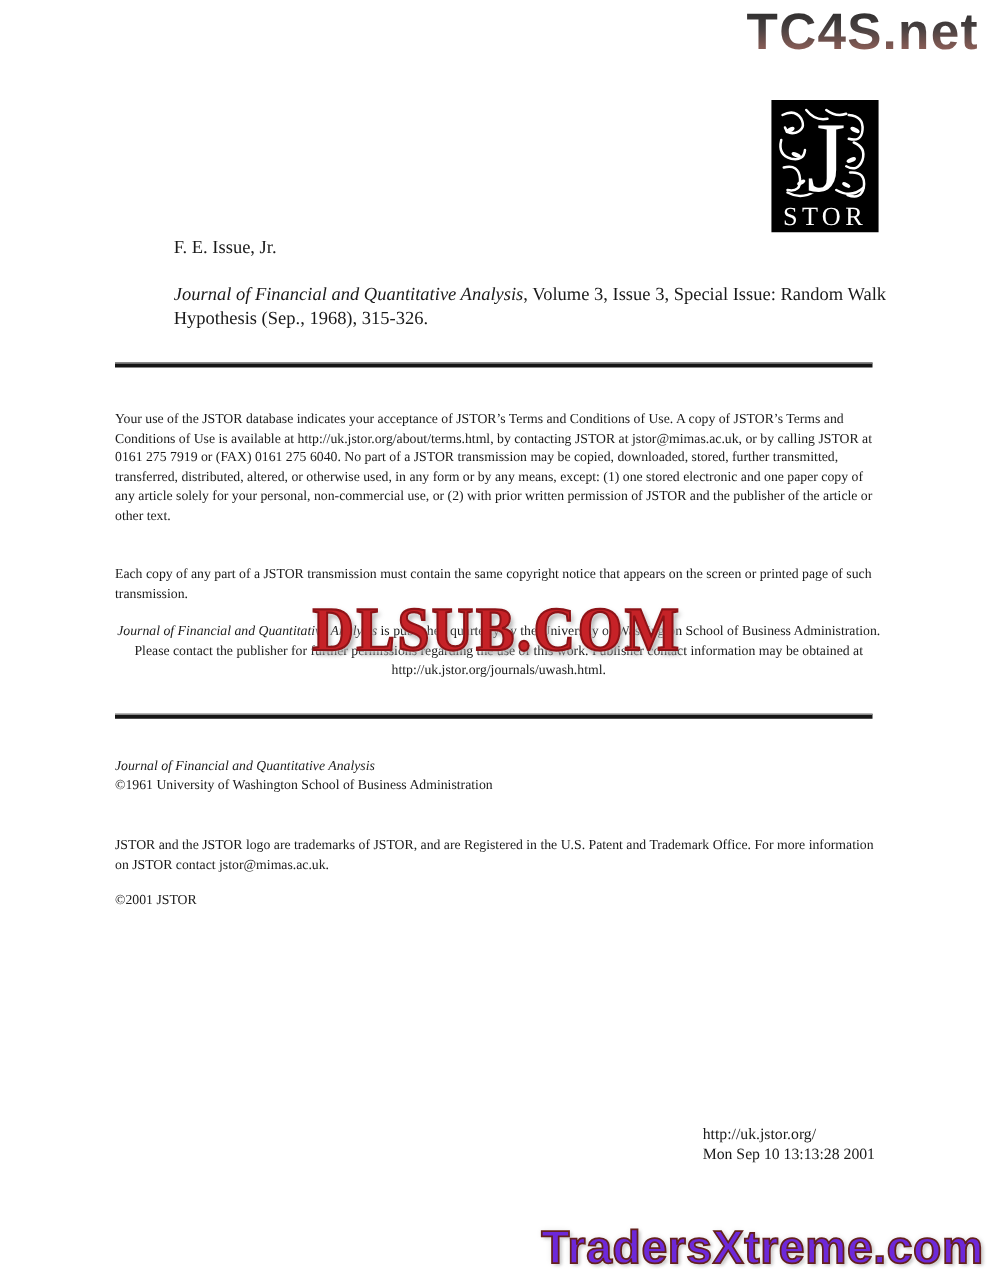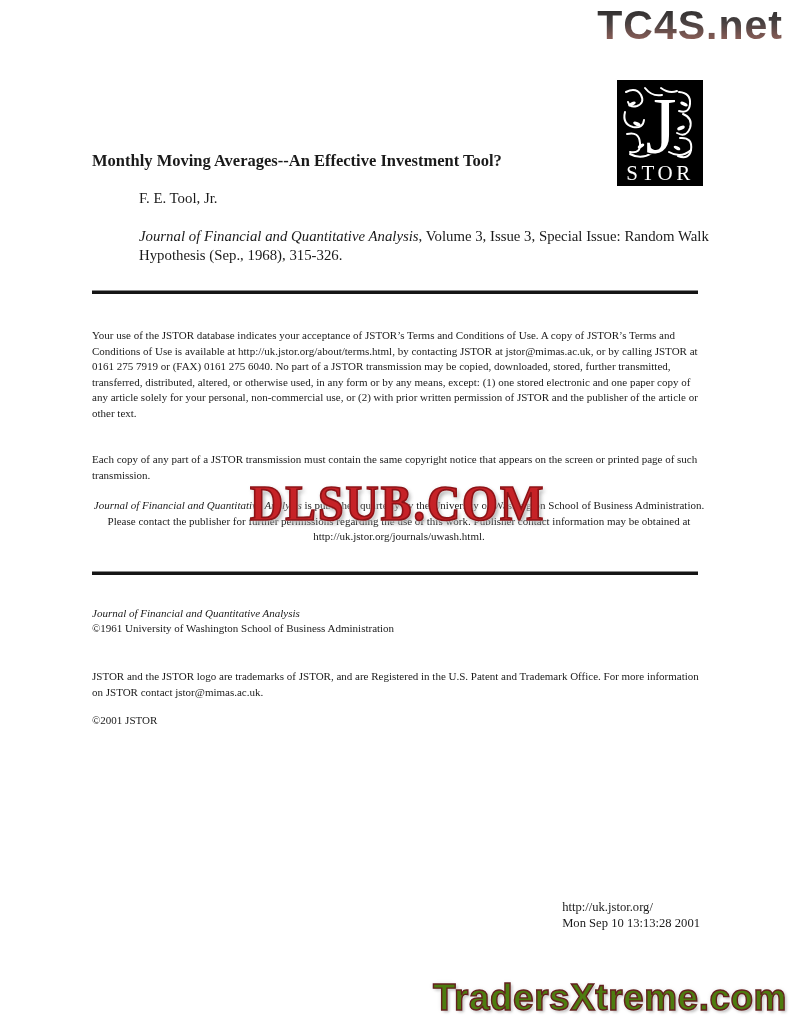--- a/index.html
+++ b/index.html
@@ -34,21 +34,21 @@
       0 0 4px #e8e8e8,
       2px 3px 4px #9a9a9a;
     transform:scaleY(1.08);
     white-space:nowrap;
   }
   .wm-traders{
     position:absolute;right:4px;top:979px;
     font-family:"Liberation Sans", sans-serif;
     font-weight:bold;font-size:37px;line-height:1;
     letter-spacing:0.5px;
-    color:#4d7c0f;
+    color:#6d28d9;
     -webkit-text-stroke:1.4px #64201e;
     text-shadow:
       0 0 2px #ffffff,
       0 0 5px #e0e0e0,
       2px 2px 3px #b5b5b5;
     white-space:nowrap;
   }
   
   .jstor-logo{position:absolute;left:617px;top:80px;width:86px;height:106px;}
   
@@ -115,23 +115,22 @@
       <ellipse cx="20" cy="44" rx="4" ry="1.8" transform="rotate(24 20 44)"></ellipse>
       <ellipse cx="67" cy="24" rx="4" ry="1.8" transform="rotate(26 67 24)"></ellipse>
       <ellipse cx="64" cy="48" rx="4" ry="1.8" transform="rotate(-22 64 48)"></ellipse>
       <ellipse cx="24" cy="66" rx="3.6" ry="1.6" transform="rotate(-30 24 66)"></ellipse>
       <ellipse cx="60" cy="68" rx="3.6" ry="1.6" transform="rotate(28 60 68)"></ellipse>
     </g>
     <text x="44" y="73" text-anchor="middle" font-family="'Liberation Serif',serif" font-size="80" fill="#ffffff" stroke="#000000" stroke-width="3" paint-order="stroke">J</text>
     <text x="43" y="100" text-anchor="middle" font-family="'Liberation Serif',serif" font-size="21" letter-spacing="3.5" fill="#ffffff">STOR</text>
   </svg>
 
-  <div class="title">Monthly Moving Averages--An Effective Investment Tool?</div>
 
-  <div class="author">F. E. Tool, Jr.</div>
+  <div class="author">F. E. Issue, Jr.</div>
 
   <div class="citation"><i>Journal of Financial and Quantitative Analysis</i><span>, Volume 3, Issue 3, Special Issue: Random Walk Hypothesis (Sep., 1968), 315-326.</span></div>
 
   <div class="rule rule-top"></div>
 
   <div class="doc-text para1">Your use of the JSTOR database indicates your acceptance of JSTOR’s Terms and Conditions of Use.  A copy of JSTOR’s Terms and Conditions of Use is available at http://uk.jstor.org/about/terms.html,  by contacting JSTOR at jstor@mimas.ac.uk, or by calling JSTOR at 0161 275 7919 or (FAX) 0161 275 6040. No part of a JSTOR transmission may be copied, downloaded, stored, further transmitted, transferred, distributed, altered, or otherwise used, in any form or by any means, except: (1) one stored electronic and one paper copy of any article solely for your personal, non-commercial use, or (2) with prior written permission of JSTOR and the publisher of the article or other text.</div>
 
   <div class="doc-text para2">Each copy of any part of a JSTOR transmission must contain the same copyright notice that appears on the screen or printed page of such transmission.</div>
 
   <div class="doc-text pub"><i>Journal of Financial and Quantitative Analysis</i><span> is published quarterly by the University of Washington School of Business Administration.  Please contact the publisher for further permissions regarding the use of this work. Publisher contact information may be obtained at http://uk.jstor.org/journals/uwash.html.</span></div>

